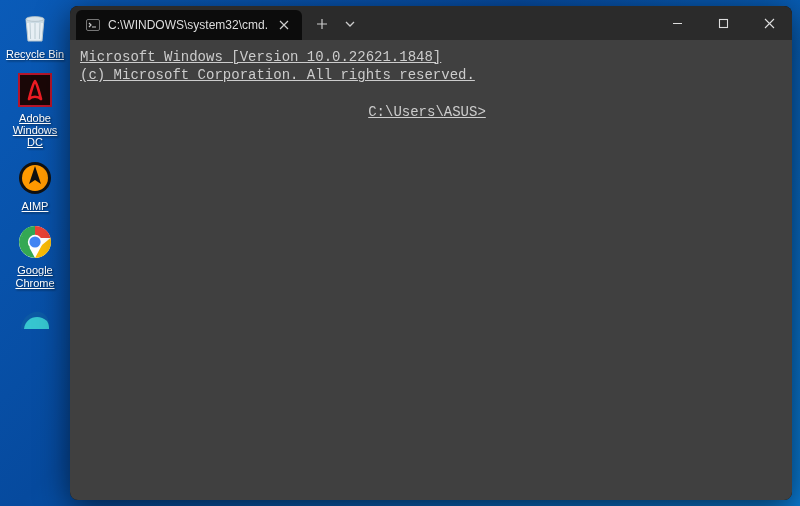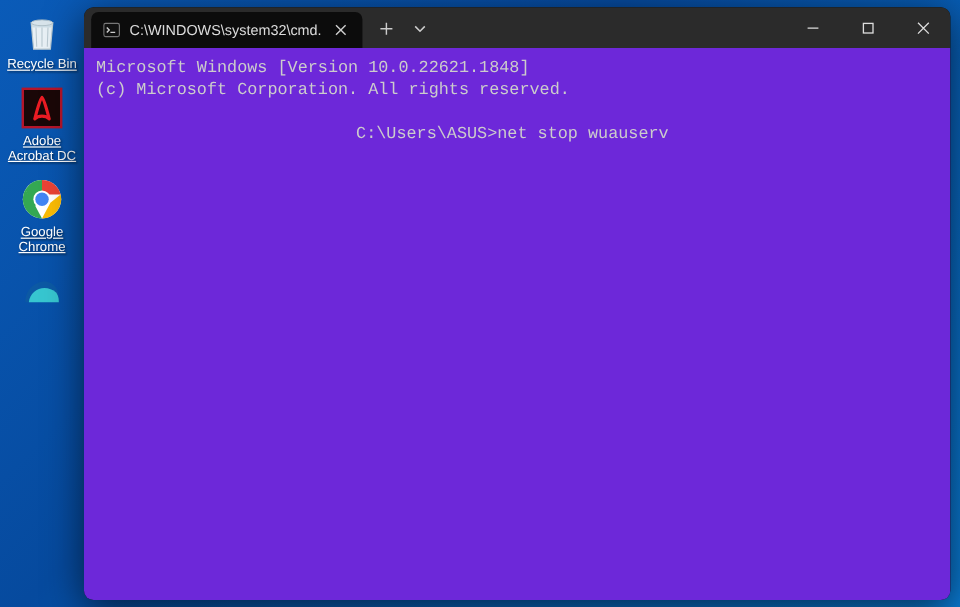--- a/index.html
+++ b/index.html
@@ -80,27 +80,28 @@
     }
     .spacer { flex: 1; }
     .win-controls { display: flex; align-items: stretch; }
     .win-btn {
       width: 46px; height: 34px;
       display: flex; align-items: center; justify-content: center;
       color: #ddd; cursor: pointer;
     }
     .terminal-body {
       flex: 1;
-      background: #6d28d9;
+      background: #404040;
       padding: 8px 10px;
       font-family: Consolas, "Courier New", monospace;
       font-size: 14px;
       line-height: 1.3;
       color: #ccc;
       white-space: pre;
+      text-decoration: underline;
     }
     .prompt-line { display: flex; justify-content: center; }
     .cursor-block {
       display: inline-block;
       width: 8px;
       height: 16px;
       vertical-align: text-bottom;
     }
   </style>
 </head>
@@ -121,23 +122,33 @@
       <div class="icon-label">Recycle Bin</div>
     </div>
 
     <div class="desktop-icon">
       <div class="icon-box">
         <svg width="38" height="38" viewBox="0 0 38 38">
           <rect x="3" y="3" width="32" height="32" fill="#1a0707" stroke="#b5152a" stroke-width="2"></rect>
           <path d="M13 28 C 15 20, 18 10, 19 10 C 20 10, 23 20, 25 28 M13 28 C 16 25, 22 25, 25 28" stroke="#ec1c24" stroke-width="2.6" fill="none" stroke-linecap="round"></path>
         </svg>
       </div>
-      <div class="icon-label">Adobe Acrobat DC</div>
-    </div>
-
+      <div class="icon-label">Adobe Windows DC</div>
+    </div>
+
+    <div class="desktop-icon">
+      <div class="icon-box">
+        <svg width="38" height="38" viewBox="0 0 38 38">
+          <circle cx="19" cy="19" r="16" fill="#111"></circle>
+          <circle cx="19" cy="19" r="13" fill="#ff9900"></circle>
+          <path d="M19 7 L13 25 L19 21 L25 25 Z" fill="#111"></path>
+        </svg>
+      </div>
+      <div class="icon-label">AIMP</div>
+    </div>
 
 
     <div class="desktop-icon">
       <div class="icon-box">
         <svg width="38" height="38" viewBox="0 0 38 38">
           <circle cx="19" cy="19" r="16" fill="#fff"></circle>
           <path d="M19 3 A16 16 0 0 1 34.5 15 L19 15 Z" fill="#ea4335"></path>
           <path d="M5.2 11 A16 16 0 0 1 19 3 L19 15 L12 27 Z" fill="#34a853" transform="rotate(0 19 19)"></path>
           <path d="M34.5 15 A16 16 0 0 1 19 35 L26 22 Z" fill="#fbbc05"></path>
           <path d="M19 35 A16 16 0 0 1 5.2 11 L12 22 Z" fill="#34a853"></path>
@@ -206,15 +217,15 @@
           <svg width="11" height="11" viewBox="0 0 11 11">
             <path d="M1 1 L10 10 M10 1 L1 10" stroke="#ddd" stroke-width="1.1"></path>
           </svg>
         </div>
       </div>
     </div>
 
     <div class="terminal-body"><span>Microsoft Windows [Version 10.0.22621.1848]</span>
 <span>(c) Microsoft Corporation. All rights reserved.</span>
 <span></span>
-<span class="prompt-line"><span>C:\Users\ASUS&gt;</span><span>net stop wuauserv</span><span class="cursor-block"></span></span></div>
+<span class="prompt-line"><span>C:\Users\ASUS&gt;</span><span class="cursor-block"></span></span></div>
   </div>
 </div>
 
 </body></html>

